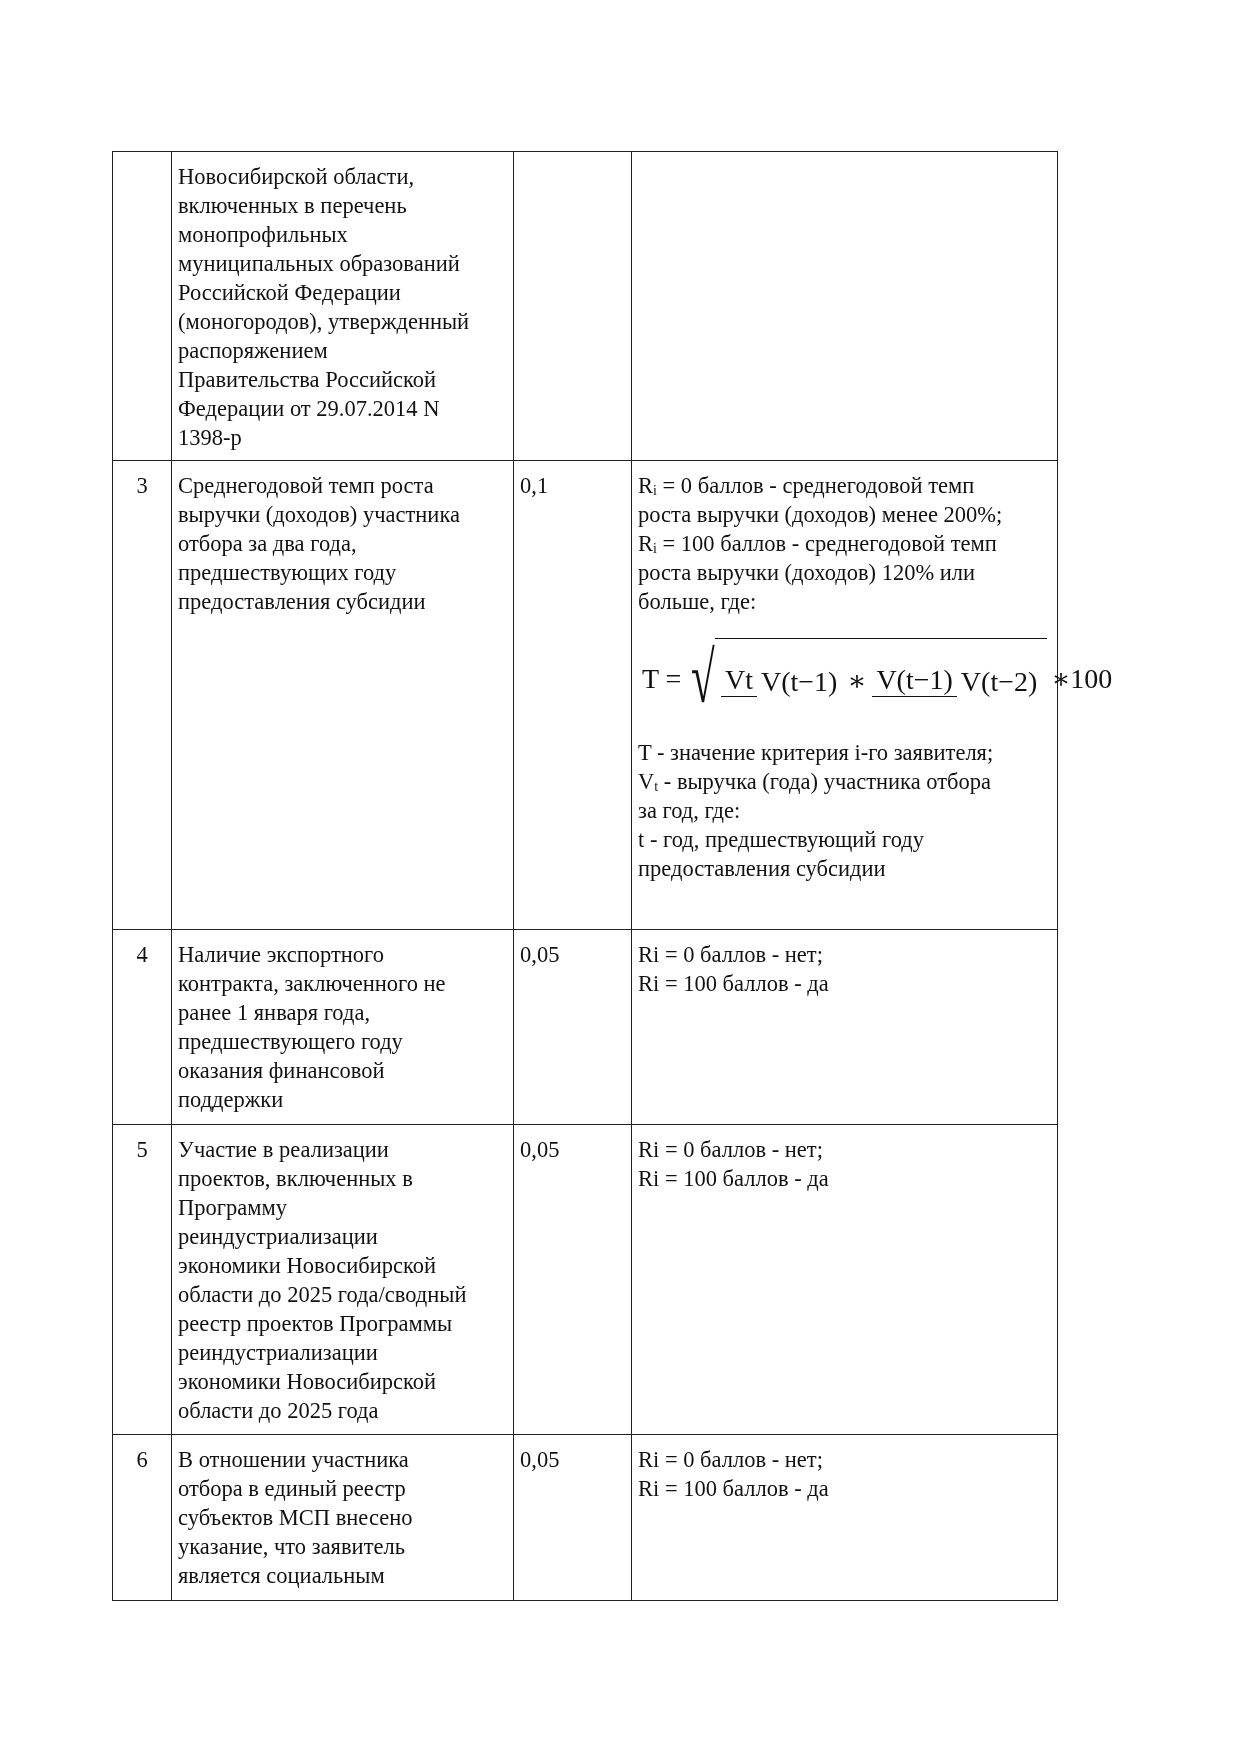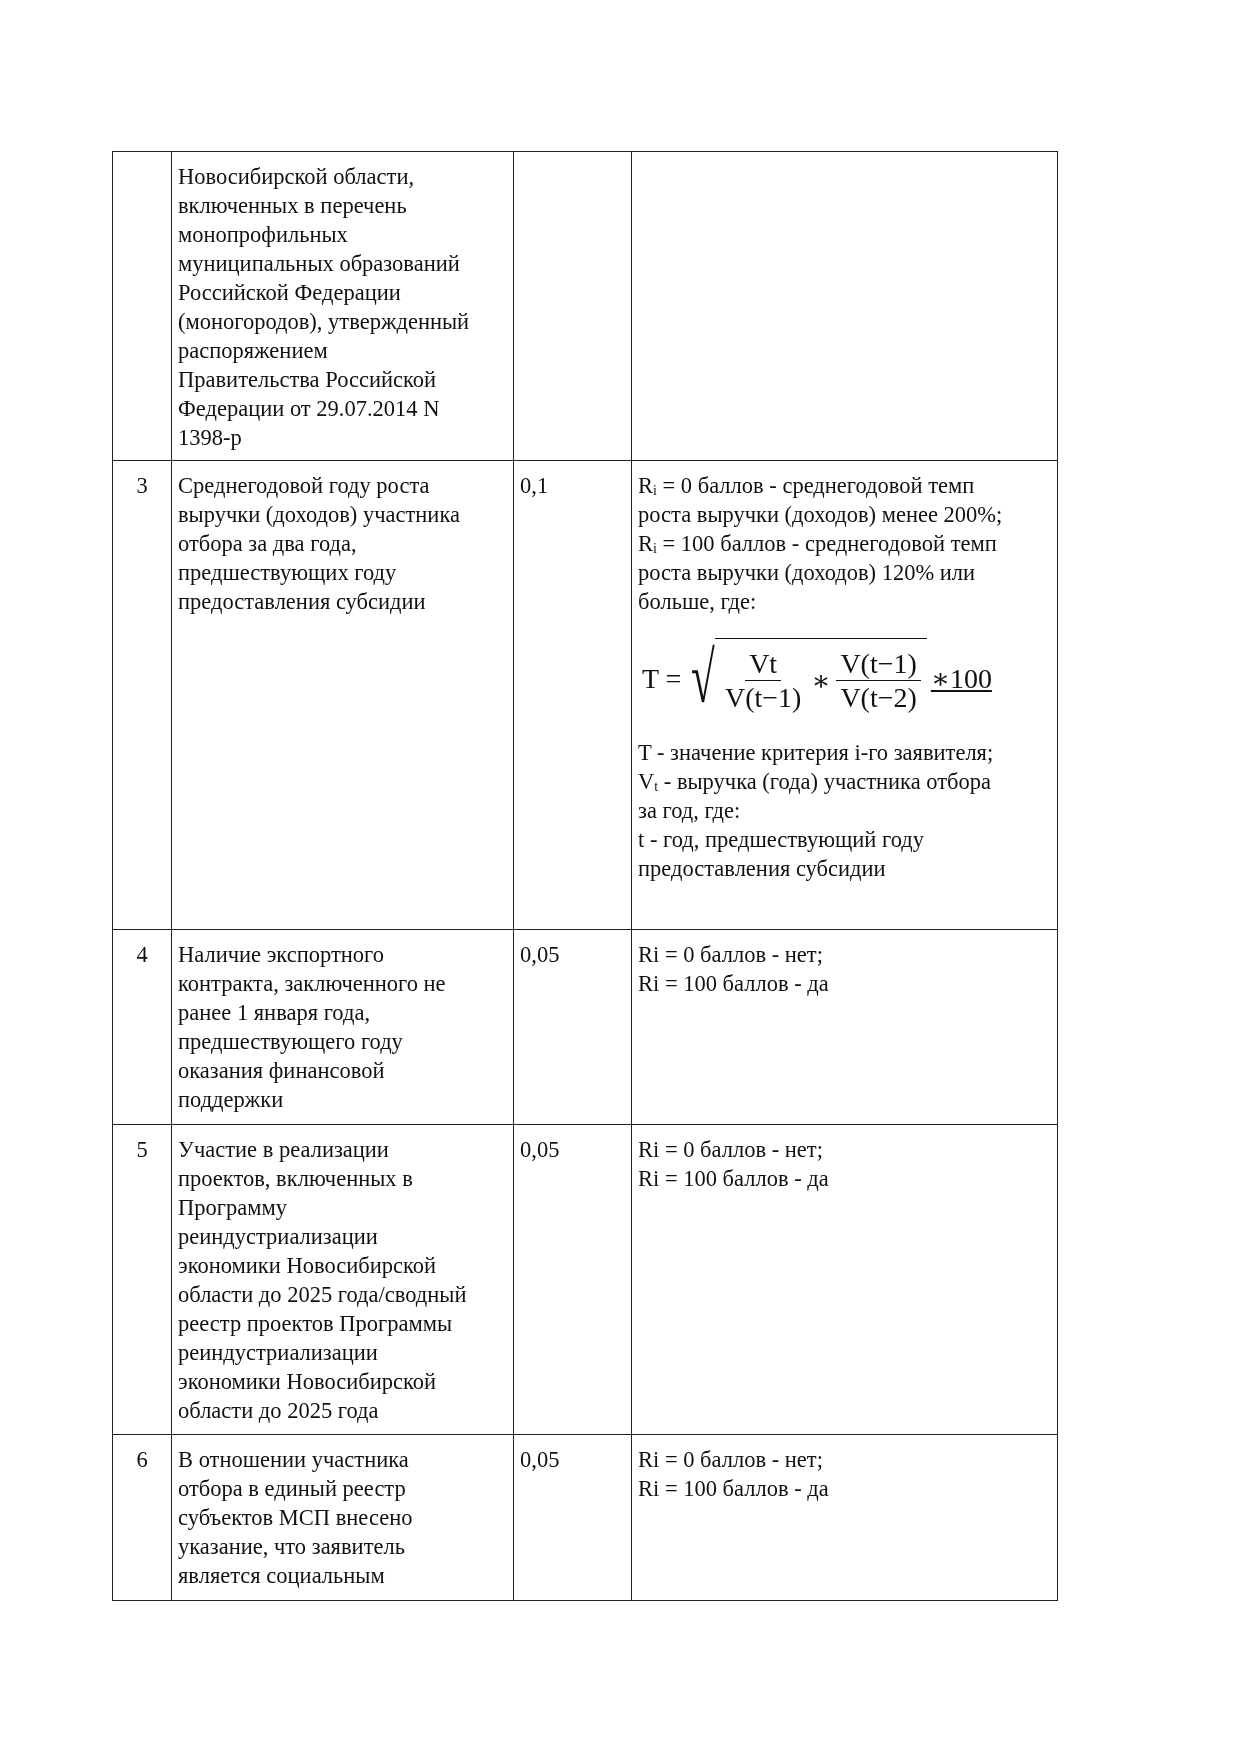--- a/index.html
+++ b/index.html
@@ -18,25 +18,25 @@
     .line { display: block; white-space: nowrap; }
     sub.s { font-size: 14px; vertical-align: -2px; line-height: 0; }
     .formula { display: flex; align-items: center; margin: 22px 0 20px 4px;
                font-size: 28px; white-space: nowrap; }
     .formula .lhs { margin-right: 8px; }
     .sqrt { display: flex; align-items: stretch; }
     .sqrt .radical { font-size: 72px; line-height: 80px; transform: scaleX(0.6);
                      margin-right: -8px; margin-left: -6px; }
     .sqrt .under { border-top: 1.6px solid #111; display: flex; align-items: center;
                    padding: 4px 2px 0 2px; }
-    .frac { display: inline-flex; flex-direction: column; align-items: center; margin: 0 4px; }
+    .frac { display: inline-flex; flex-direction: row; align-items: center; margin: 0 4px; }
     .frac .numer { padding: 0 4px 2px 4px; border-bottom: 1.4px solid #111; }
     .frac .denom { padding: 2px 4px 0 4px; }
     .op { margin: 0 2px; }
-    .tail { margin-left: 4px; text-decoration: underline; }
+    .tail { margin-left: 4px; }
     .row1 td { height: 288px; }
     .row3 td { height: 450px; }
     .row4 td { height: 176px; }
     .row5 td { height: 291px; }
     .row6 td { height: 147px; }
   </style>
 </head>
 <body>
 
 <table class="crit">
@@ -62,21 +62,21 @@
         <span class="line">Федерации от 29.07.2014 N</span>
         <span class="line">1398-р</span>
       </td>
       <td class="weight"></td>
       <td></td>
     </tr>
 
     <tr class="row3">
       <td class="num">3</td>
       <td>
-        <span class="line">Среднегодовой году роста</span>
+        <span class="line">Среднегодовой темп роста</span>
         <span class="line">выручки (доходов) участника</span>
         <span class="line">отбора за два года,</span>
         <span class="line">предшествующих году</span>
         <span class="line">предоставления субсидии</span>
       </td>
       <td class="weight">0,1</td>
       <td>
         <span class="line"><span>R</span><sub class="s">i</sub><span> = 0 баллов - среднегодовой темп</span></span>
         <span class="line">роста выручки (доходов) менее 200%;</span>
         <span class="line"><span>R</span><sub class="s">i</sub><span> = 100 баллов - среднегодовой темп</span></span>

